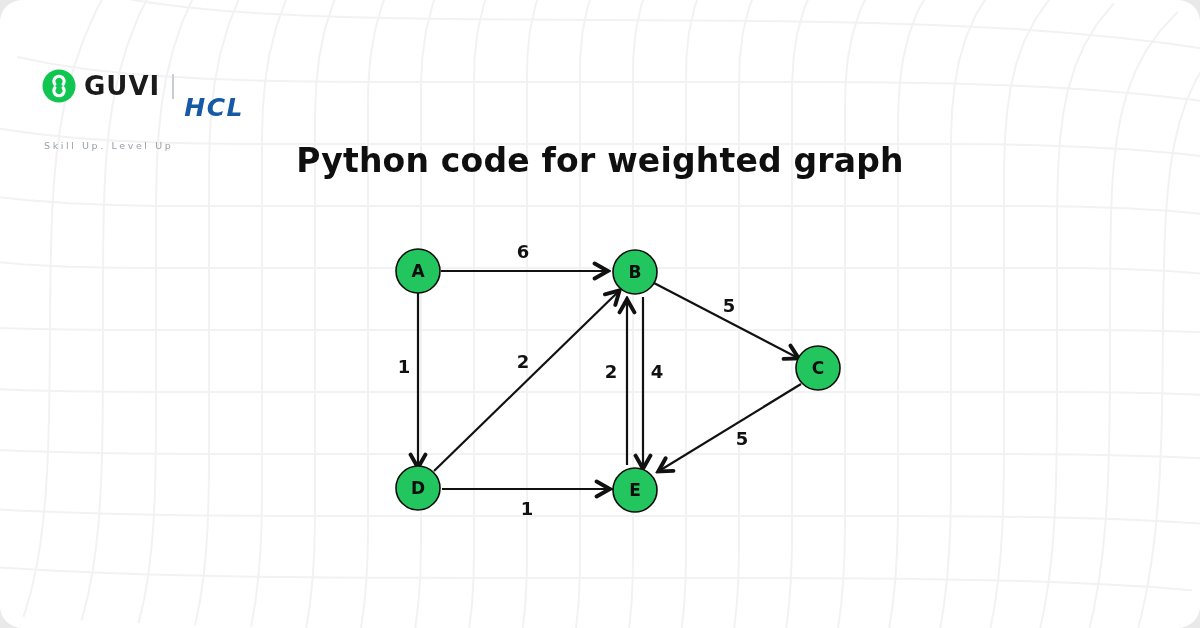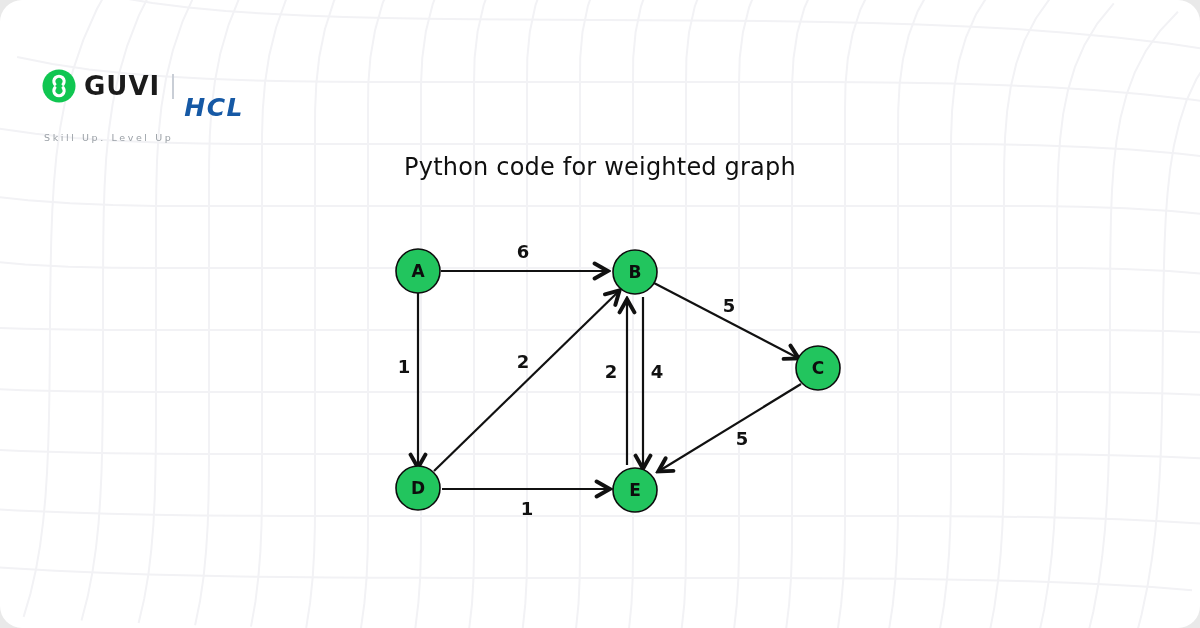--- a/index.html
+++ b/index.html
@@ -22,27 +22,27 @@
     font-size:26px;font-weight:700;color:#1b1b1b;letter-spacing:1px;
   }
   .logo-divider{
     width:2px;height:25px;background:#c9ced6;margin:0 10px 0 12px;
   }
   .partner{
     font-size:25px;font-weight:800;font-style:italic;
     color:#1659a5;letter-spacing:1.5px;margin-top:43px;
   }
   .tagline{
-    margin-top:10px;padding-left:2px;
+    margin-top:18px;padding-left:2px;
     font-size:9.5px;letter-spacing:2.6px;color:#9aa0a6;font-weight:500;
   }
   .title{
-    position:absolute;left:0;right:0;top:141px;margin:12px;
+    position:absolute;left:0;right:0;top:141px;margin:0;
     text-align:center;
-    font-size:24px;font-weight:400;color:#0f0f0f;
+    font-size:33px;font-weight:700;color:#0f0f0f;
     letter-spacing:0.2px;
   }
   svg.graph{position:absolute;left:0;top:0;width:1200px;height:628px;}
   .edge-line{stroke:#111111;stroke-width:2.2;fill:none;}
   .edge-weight{font-size:18px;font-weight:700;fill:#111111;text-anchor:middle;}
   .node-circle{stroke:#0d0d0d;stroke-width:1.6;}
   .node-label{font-size:17px;font-weight:700;fill:#0d0d0d;text-anchor:middle;}
 </style>
 </head>
 <body>

